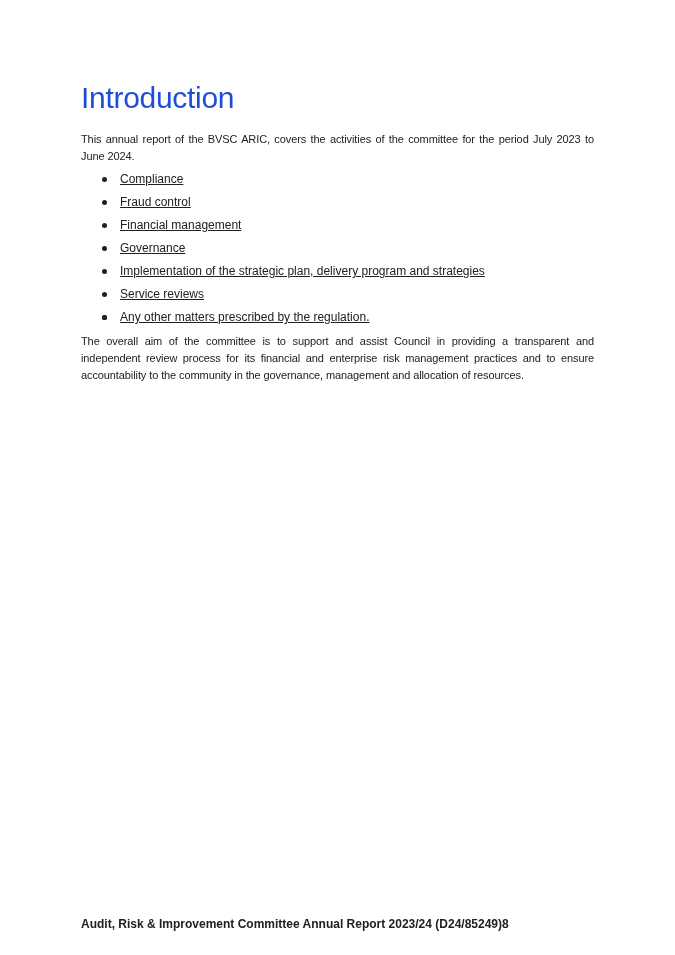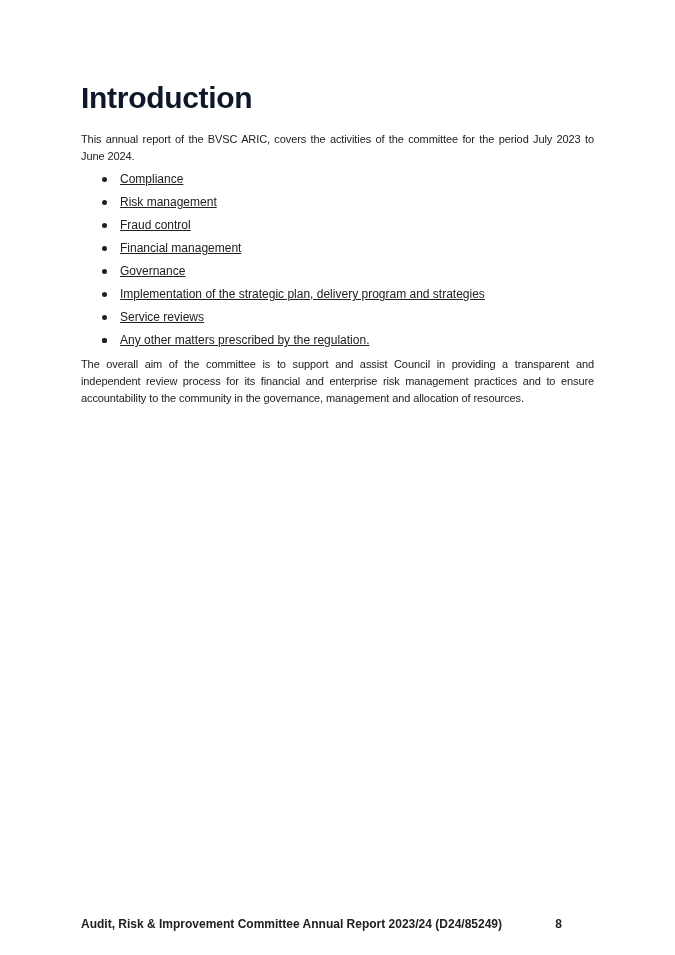--- a/index.html
+++ b/index.html
@@ -22,23 +22,23 @@
     position: absolute;
     left: 81px;
     right: 81px;
     top: 0;
   }
   .doc-title {
     margin: 0;
     padding-top: 80px;
     font-size: 30px;
     line-height: 36px;
-    font-weight: 700;
+    font-weight: 400;
     letter-spacing: -0.3px;
-    color: #0f172a;
+    color: #1d4ed8;
   }
   .body-para {
     margin: 0;
     font-size: 11px;
     line-height: 17px;
     text-align: justify;
     letter-spacing: -0.1px;
     color: #212121;
   }
   .intro-paras .body-para:nth-child(1) { margin-top: 15px; }
@@ -67,21 +67,21 @@
     background: #212121;
   }
   .closing-paras .body-para:nth-child(1) { margin-top: 7px; }
   .closing-paras .body-para:nth-child(2) { margin-top: 10px; }
   .footer {
     position: absolute;
     left: 81px;
     right: 81px;
     top: 917px;
     display: flex;
-    justify-content: space-between;
+    justify-content: flex-start;
     align-items: baseline;
     font-size: 12px;
     line-height: 15px;
     font-weight: 700;
     color: #212121;
   }
   .footer .page-num {
     margin-right: 32px;
     font-weight: 700;
   }
@@ -94,21 +94,20 @@
   <div class="content">
 
     <h1 class="doc-title">Introduction</h1>
 
     <div class="intro-paras">
         <p class="body-para"><span>This annual report of the BVSC ARIC, covers the activities of the committee for the period July 2023 to June 2024.</span></p>
       </div>
 
     <ul class="bullet-list">
         <li><span class="bullet-dot"></span><span>Compliance</span></li>
-        <li><span class="bullet-dot"></span><span>Risk management</span></li>
         <li><span class="bullet-dot"></span><span>Fraud control</span></li>
         <li><span class="bullet-dot"></span><span>Financial management</span></li>
         <li><span class="bullet-dot"></span><span>Governance</span></li>
         <li><span class="bullet-dot"></span><span>Implementation of the strategic plan, delivery program and strategies</span></li>
         <li><span class="bullet-dot"></span><span>Service reviews</span></li>
         <li><span class="bullet-dot"></span></li>
         <li><span class="bullet-dot"></span><span>Any other matters prescribed by the regulation.</span></li>
       </ul>
 
     <div class="closing-paras">

